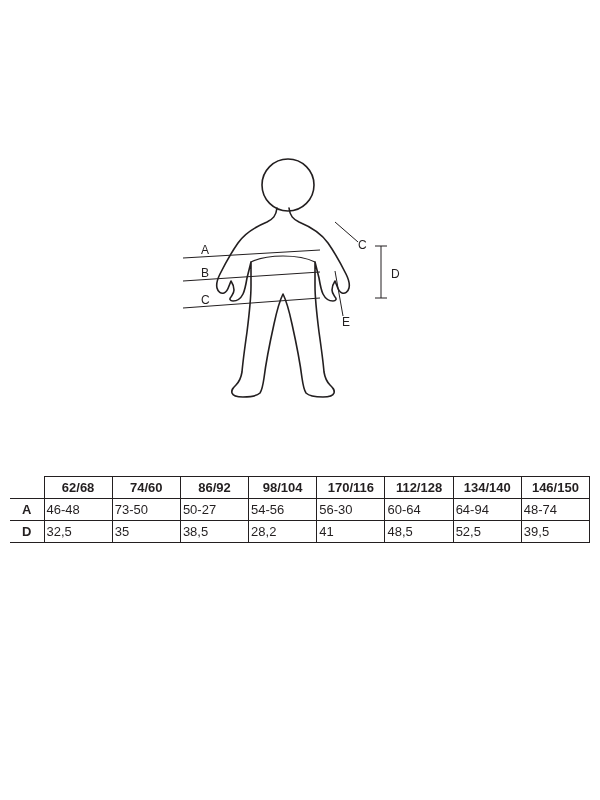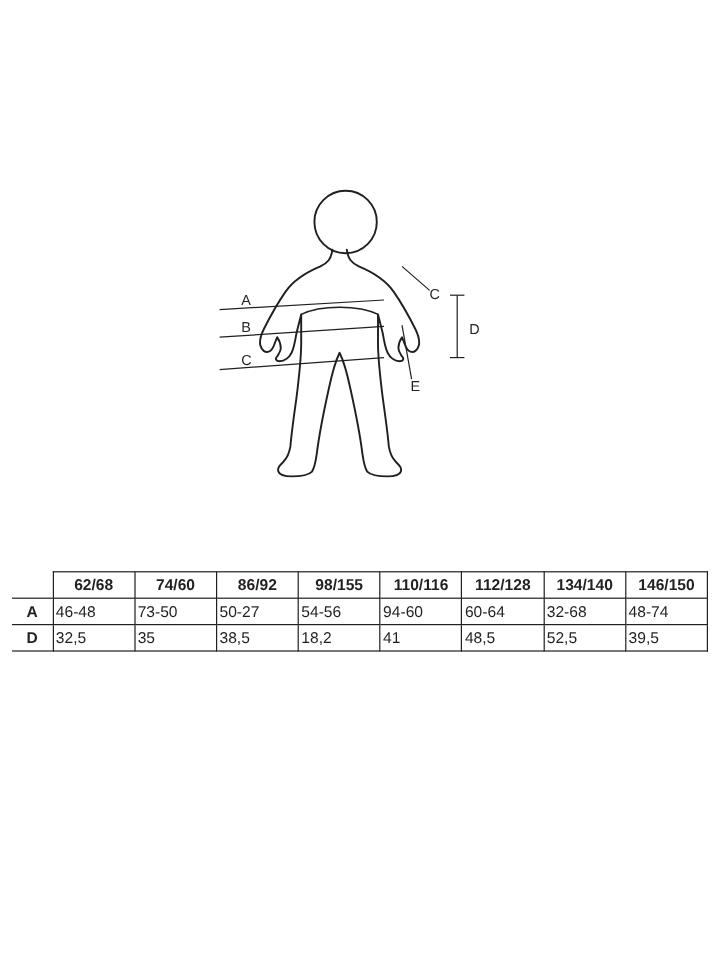--- a/index.html
+++ b/index.html
@@ -171,45 +171,45 @@
   <table class="size-table">
     <colgroup>
       <col class="row-head-col">
     </colgroup>
     <thead>
       <tr>
         <th class="corner-cell"></th>
         <th>62/68</th>
         <th>74/60</th>
         <th>86/92</th>
-        <th>98/155</th>
-        <th>110/116</th>
+        <th>98/104</th>
+        <th>170/116</th>
         <th>112/128</th>
         <th>134/140</th>
         <th>146/150</th>
       </tr>
     </thead>
     <tbody>
       <tr>
         <th class="row-head">A</th>
         <td>46-48</td>
         <td>73-50</td>
         <td>50-27</td>
         <td>54-56</td>
-        <td>94-60</td>
+        <td>56-30</td>
         <td>60-64</td>
-        <td>32-68</td>
+        <td>64-94</td>
         <td>48-74</td>
       </tr>
       <tr>
         <th class="row-head">D</th>
         <td>32,5</td>
         <td>35</td>
         <td>38,5</td>
-        <td>18,2</td>
+        <td>28,2</td>
         <td>41</td>
         <td>48,5</td>
         <td>52,5</td>
         <td>39,5</td>
       </tr>
     </tbody>
   </table>
 </div>
 
 </body></html>

